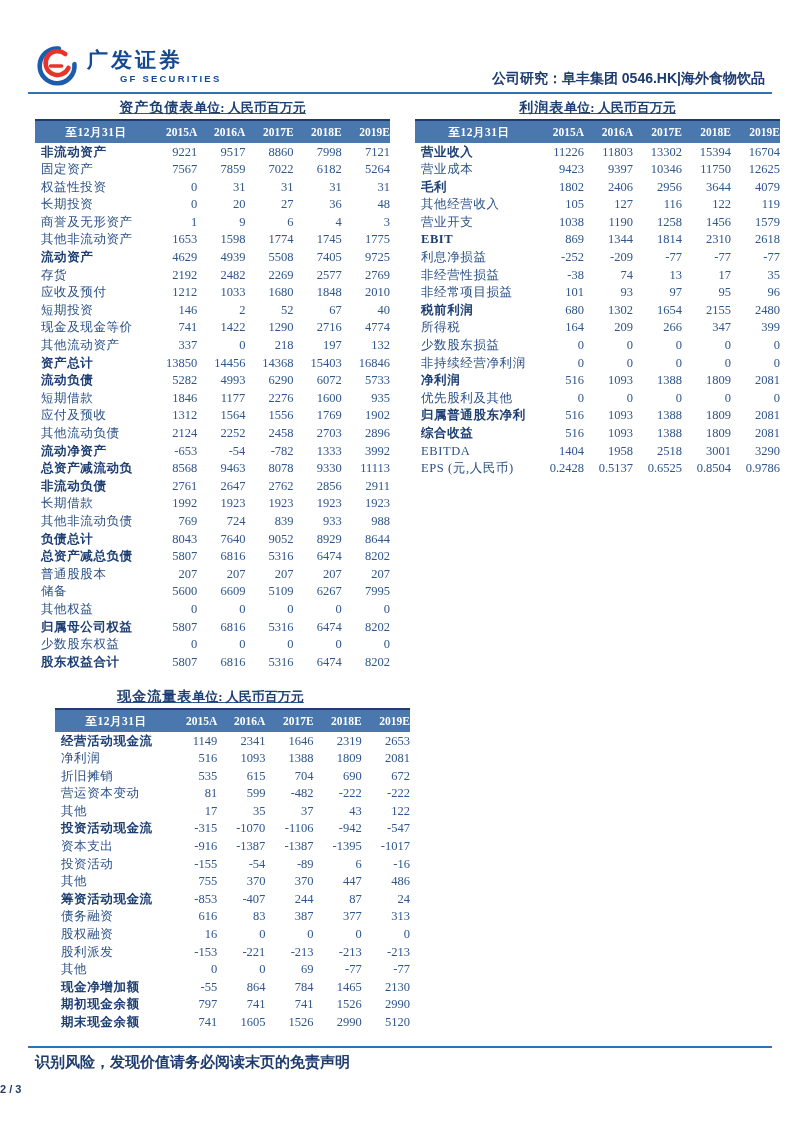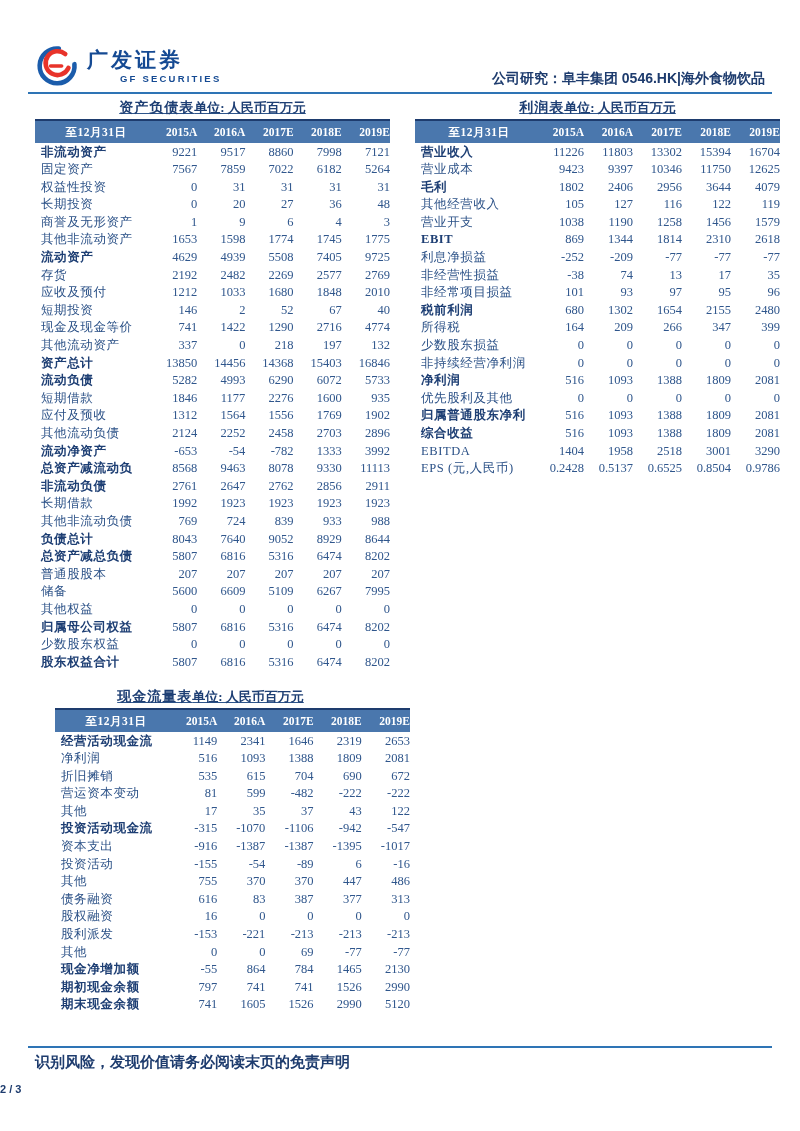--- a/index.html
+++ b/index.html
@@ -594,20 +594,28 @@
             <td class="num">-16</td>
           </tr>
           <tr>
             <td class="lbl">其他</td>
             <td class="num">755</td>
             <td class="num">370</td>
             <td class="num">370</td>
             <td class="num">447</td>
             <td class="num">486</td>
           </tr>
+          <tr class="bold-row">
+            <td class="lbl">筹资活动现金流</td>
+            <td class="num">-853</td>
+            <td class="num">-407</td>
+            <td class="num">244</td>
+            <td class="num">87</td>
+            <td class="num">24</td>
+          </tr>
           <tr>
             <td class="lbl">债务融资</td>
             <td class="num">616</td>
             <td class="num">83</td>
             <td class="num">387</td>
             <td class="num">377</td>
             <td class="num">313</td>
           </tr>
           <tr>
             <td class="lbl">股权融资</td>

